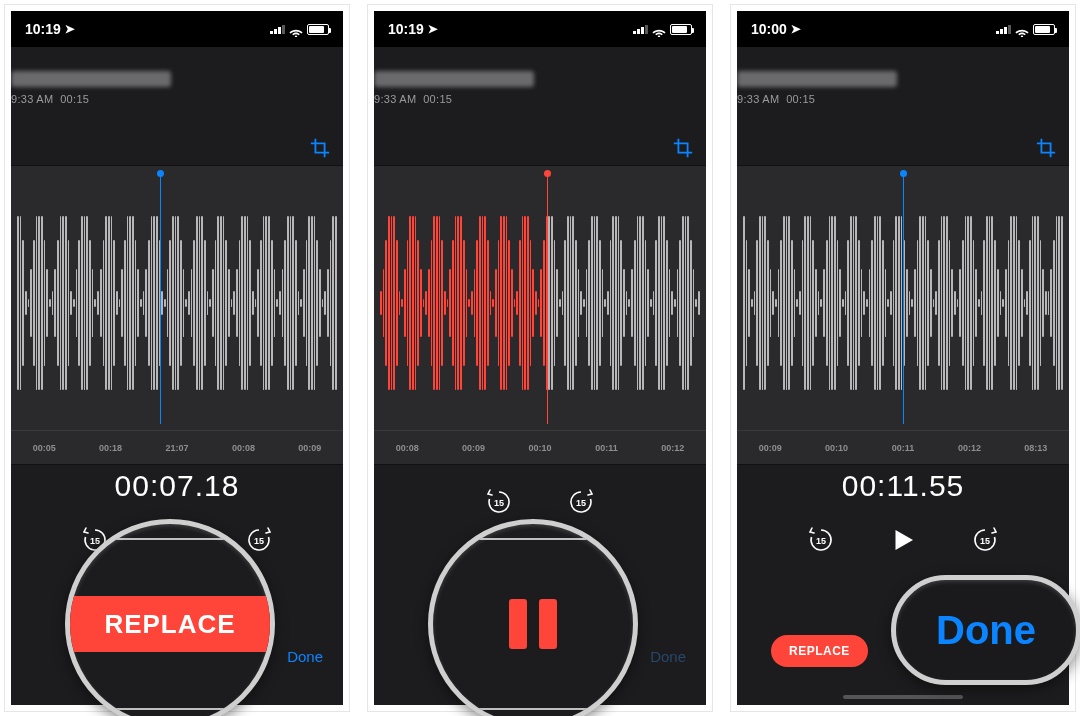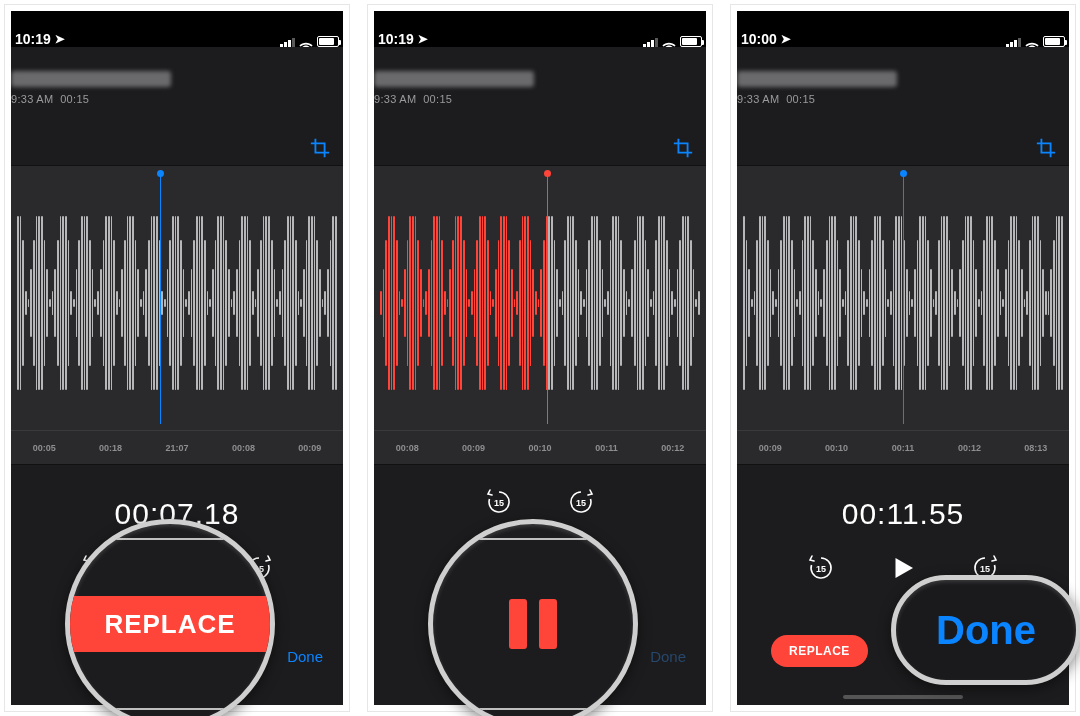--- a/index.html
+++ b/index.html
@@ -13,22 +13,22 @@
   }
   .screen {
     position: absolute; inset: 6px;
     background: #000;
     display: flex; flex-direction: column;
     overflow: hidden;
   }
   
   .status {
     height: 36px;
-    display: flex; align-items: flex-end; justify-content: space-between;
-    padding: 0 4px; color: #fff; font-size: 14px; font-weight: 600;
+    display: flex; align-items: center; justify-content: space-between;
+    padding: 0 14px; color: #fff; font-size: 14px; font-weight: 600;
   }
   .status .left { display: flex; align-items: center; gap: 4px; }
   .status .right { display: flex; align-items: center; gap: 4px; }
   .loc-arrow { font-size: 12px; transform: rotate(0deg); }
   .sig { display: inline-flex; align-items: flex-end; gap: 1px; height: 10px; }
   .sig i { width: 3px; background: #fff; display: inline-block; }
   .sig i:nth-child(1){height:3px;} .sig i:nth-child(2){height:5px;}
   .sig i:nth-child(3){height:7px;} .sig i:nth-child(4){height:9px;opacity:.35;}
   .wifi { width: 14px; height: 10px; position: relative; }
   .wifi svg { width: 14px; height: 10px; }
@@ -93,21 +93,21 @@
   .timeline span { flex: 1; text-align: center; }
   
   .lower {
     flex: 1;
     background: #1c1c1e;
     display: flex; flex-direction: column; align-items: center;
     position: relative;
   }
   .bigtime {
     color: #fff; font-size: 30px; font-weight: 300; letter-spacing: 1px;
-    margin-top: 32px; font-variant-numeric: tabular-nums;
+    margin-top: 4px; font-variant-numeric: tabular-nums;
   }
   .transport {
     margin-top: 22px;
     display: flex; align-items: center; gap: 52px;
     color: #fff;
   }
   .skip { width: 30px; height: 30px; position: relative; }
   .skip svg { width: 30px; height: 30px; }
   .skip .n { position:absolute; inset:0; display:flex; align-items:center; justify-content:center; font-size:9px; font-weight:600; color:#fff; top:1px; }
   .playbtn { width: 30px; height: 30px; }

